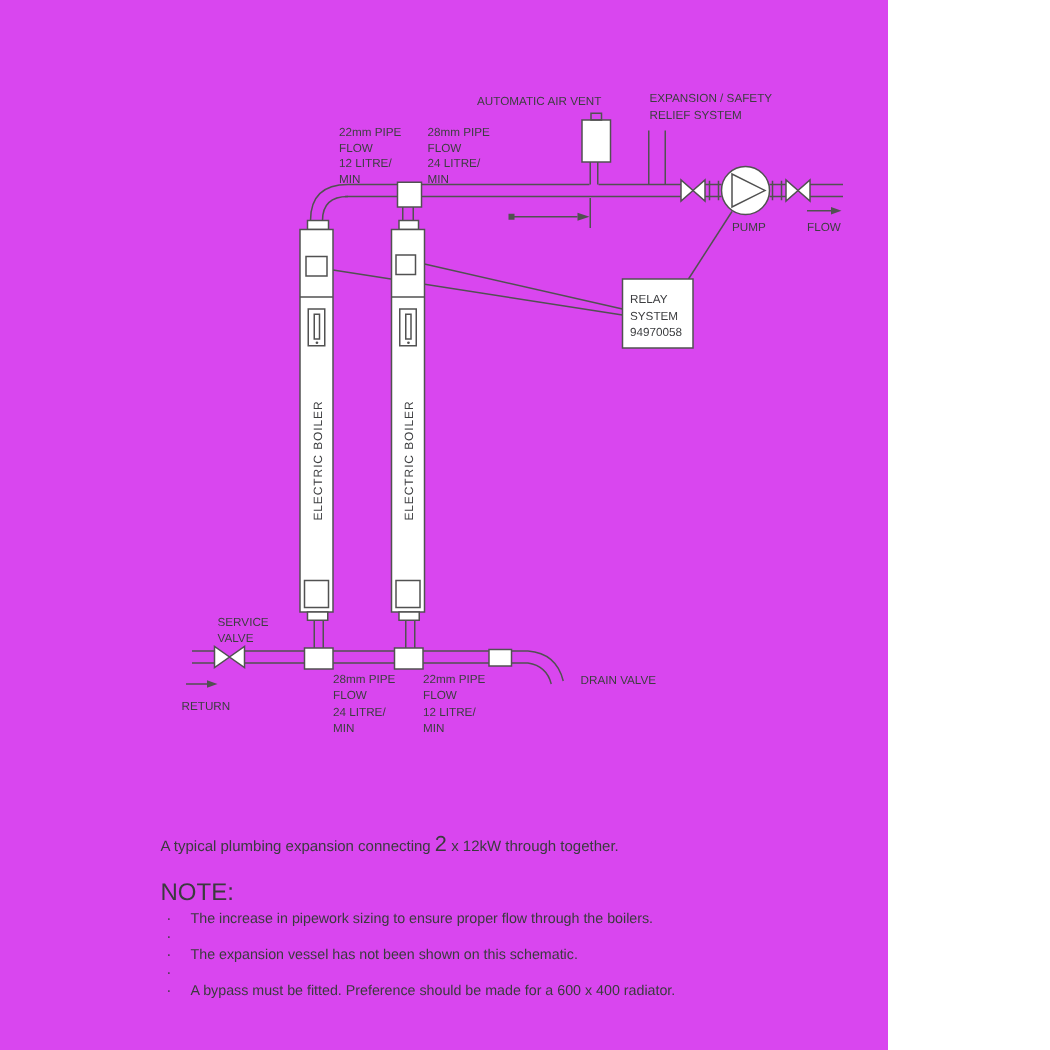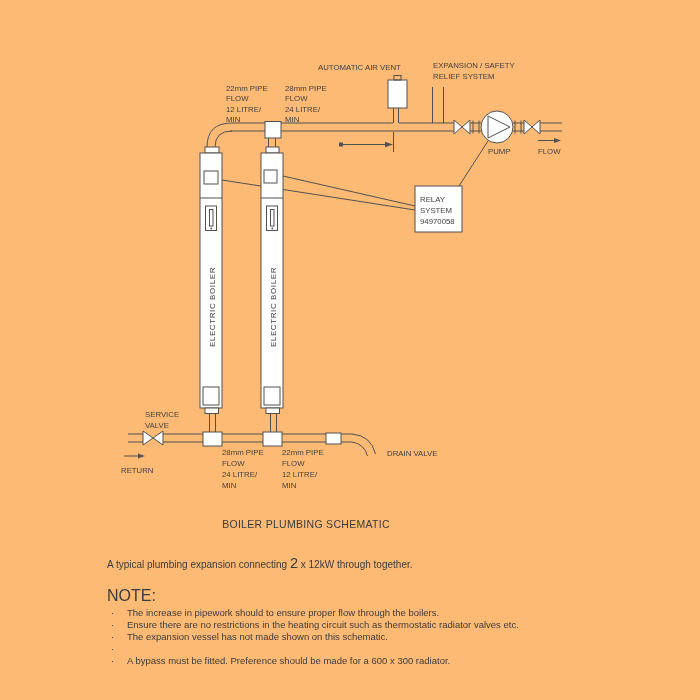--- a/index.html
+++ b/index.html
@@ -1,17 +1,17 @@
 <!DOCTYPE html>
 <html><head>
 <meta charset="utf-8">
 <style>
   html,body{margin:0;padding:0;background:#fff;}
   .page{
-    position:relative;width:700px;height:700px;background:#fdba74;
+    position:relative;width:592px;height:700px;background:#d946ef;
     font-family:"Liberation Sans", sans-serif;color:#3d3e40;overflow:hidden;
   }
   svg{position:absolute;left:0;top:0;}
   svg text{font-family:"Liberation Sans", sans-serif;font-size:7.8px;fill:#3d3e40;}
   svg .vlabel{font-size:8px;letter-spacing:0.6px;}
   .caption{
     position:absolute;left:106px;top:518px;width:400px;text-align:center;
     font-size:10.5px;letter-spacing:0.3px;color:#3a3b3d;
   }
   .description{
@@ -183,43 +183,41 @@
       <text x="222" y="477">24 LITRE/</text>
       <text x="222" y="488">MIN</text>
 
       <text x="282" y="455">22mm PIPE</text>
       <text x="282" y="466">FLOW</text>
       <text x="282" y="477">12 LITRE/</text>
       <text x="282" y="488">MIN</text>
     </g>
   </svg>
 
-  <div class="caption">BOILER PLUMBING SCHEMATIC</div>
 
   <div class="description">
     <span>A typical plumbing expansion connecting </span><span class="big">2</span><span> x 12kW through together.</span>
   </div>
 
   <div class="note-heading">NOTE:</div>
 
   <div class="note-list">
     <div class="note-item">
       <span class="bullet">·</span>
-      <span>The increase in pipework should to ensure proper flow through the boilers.</span>
-    </div>
-    <div class="note-item">
-      <span class="bullet">·</span>
-      <span>Ensure there are no restrictions in the heating circuit such as thermostatic radiator valves etc.</span>
-    </div>
-    <div class="note-item">
-      <span class="bullet">·</span>
-      <span>The expansion vessel has not made shown on this schematic.</span>
-    </div>
-    <div class="note-item">
-      <span class="bullet">·</span>
-    </div>
-    <div class="note-item">
-      <span class="bullet">·</span>
-      <span>A bypass must be fitted. Preference should be made for a 600 x 300 radiator.</span>
+      <span>The increase in pipework sizing to ensure proper flow through the boilers.</span>
+    </div>
+    <div class="note-item">
+      <span class="bullet">·</span>
+    </div>
+    <div class="note-item">
+      <span class="bullet">·</span>
+      <span>The expansion vessel has not been shown on this schematic.</span>
+    </div>
+    <div class="note-item">
+      <span class="bullet">·</span>
+    </div>
+    <div class="note-item">
+      <span class="bullet">·</span>
+      <span>A bypass must be fitted. Preference should be made for a 600 x 400 radiator.</span>
     </div>
   </div>
 
 </div>
 
 </body></html>

